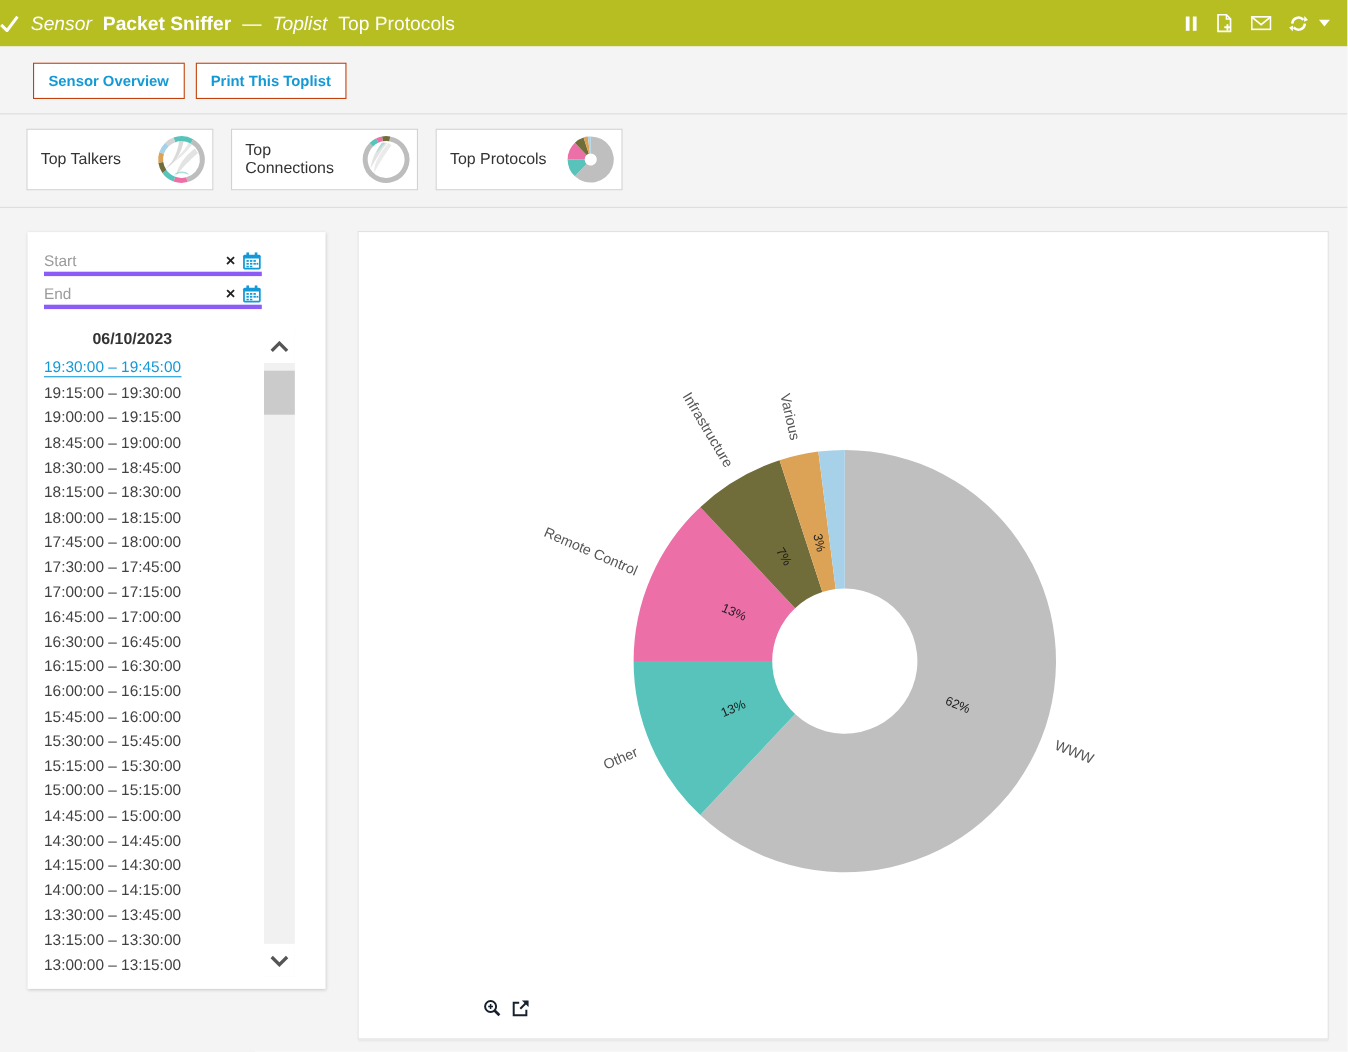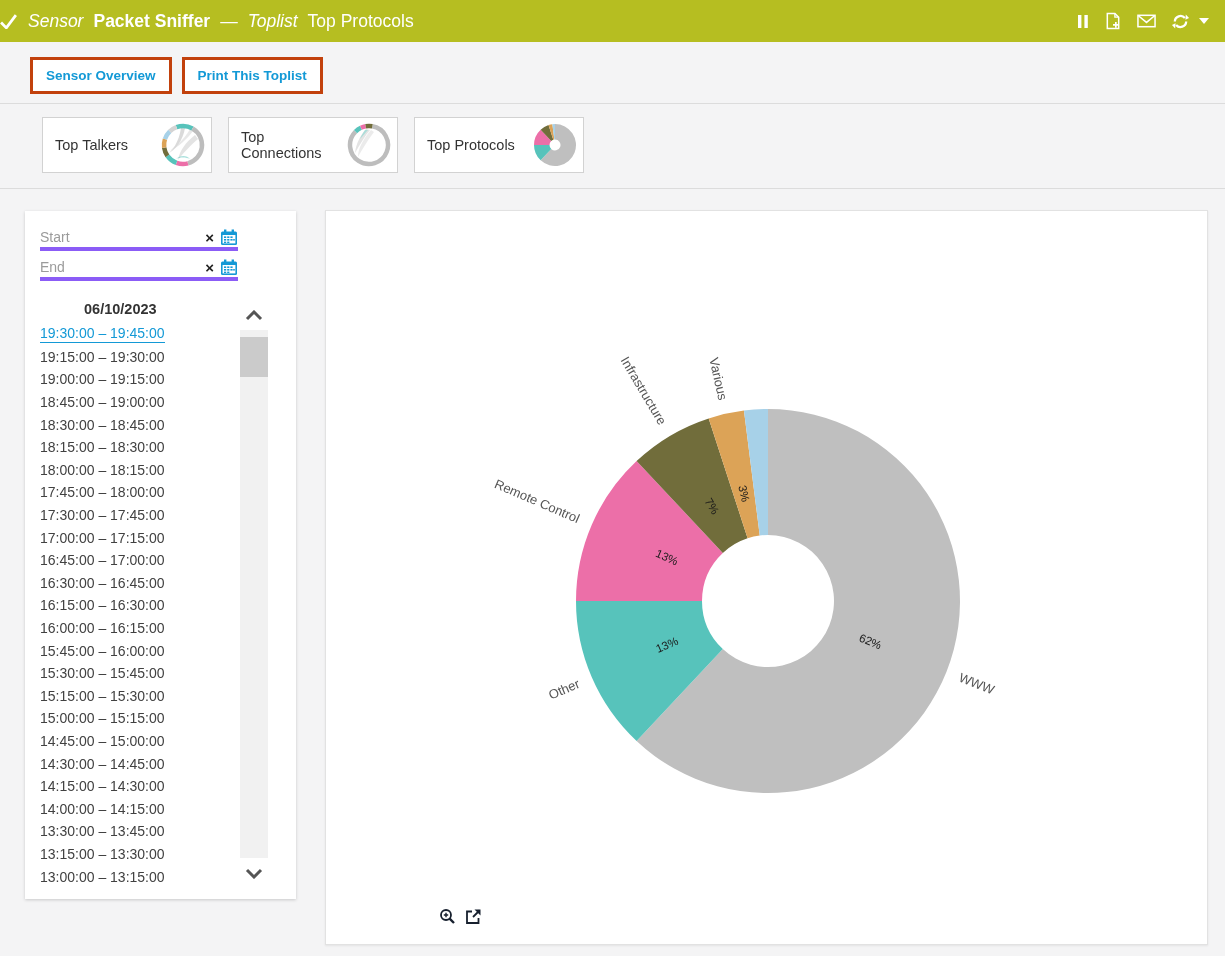--- a/index.html
+++ b/index.html
@@ -22,27 +22,27 @@
   .topbar .bd { font-weight:700; }
   .topbar-icons {
     position:absolute; right:16px; top:0; height:42px;
     display:flex; align-items:center; gap:15px;
   }
   .tb-ic { display:flex; align-items:center; cursor:pointer; }
   .caret { width:0; height:0; border-left:5px solid transparent; border-right:5px solid transparent; border-top:6px solid #fff; margin-left:-6px; }
   
   .btn-row { position:absolute; left:30px; top:57px; display:flex; gap:10px; }
   .btn {
-    background:#fff; border:3px solid #c2410c; color:#1399d6;
+    background:#fff; border:1px solid #c2410c; color:#1399d6;
     font-weight:700; font-size:13.5px; padding:8px 13px; cursor:pointer;
     font-family:"Liberation Sans", sans-serif;
   }
   .divider { position:absolute; left:0; width:1225px; height:1px; background:#dcdcdc; }
   
-  .tab-row { position:absolute; left:42px; top:117px; display:flex; gap:16px; }
+  .tab-row { position:absolute; left:24px; top:117px; display:flex; gap:16px; }
   .tab-card {
     width:170px; height:56px; background:#fff; border:1px solid #d2d2d2;
     display:flex; align-items:center; justify-content:space-between;
     padding:0 5px 0 12px; font-size:14.5px; color:#333; cursor:pointer;
   }
   .tab-card svg { flex:0 0 auto; }
   
   .left-panel {
     position:absolute; left:25px; top:211px; width:271px; height:688px;
     background:#fff; box-shadow:0 1px 3px rgba(0,0,0,.18);

